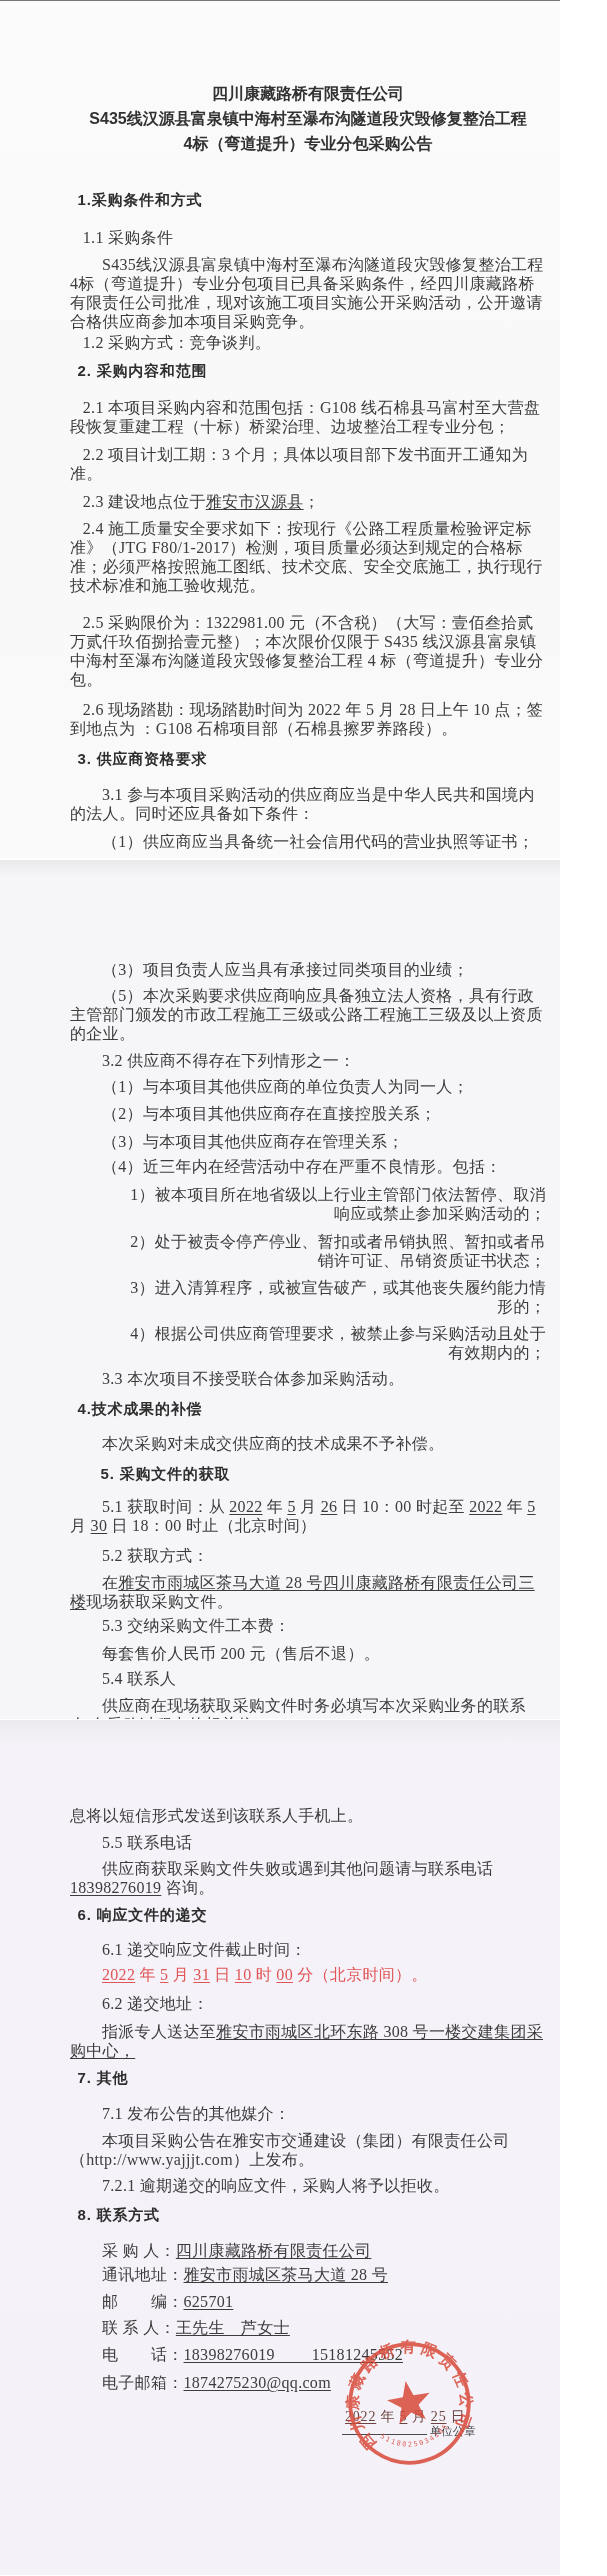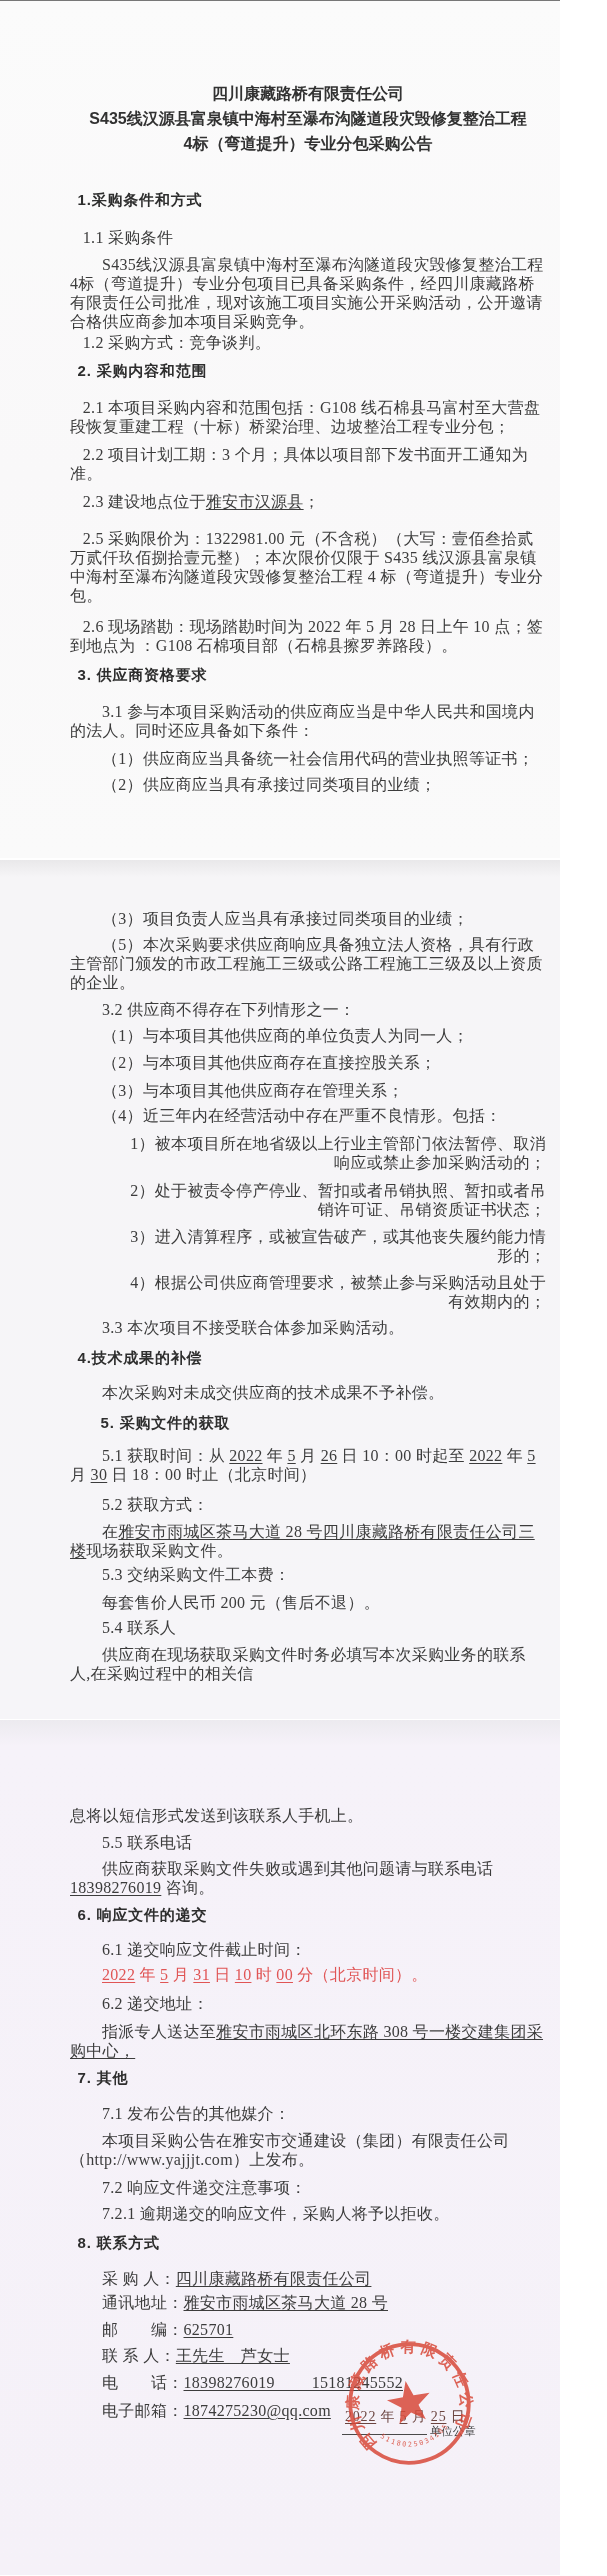--- a/index.html
+++ b/index.html
@@ -51,34 +51,35 @@
 
       <p class="hd" style="margin-top:32px;">1.采购条件和方式</p>
       <p class="b ind1" style="margin-top:16.7px;">1.1 采购条件</p>
       <p class="b ind2" style="margin-top:7.6px;">S435线汉源县富泉镇中海村至瀑布沟隧道段灾毁修复整治工程4标（弯道提升）专业分包项目已具备采购条件，经四川康藏路桥有限责任公司批准，现对该施工项目实施公开采购活动，公开邀请合格供应商参加本项目采购竞争。</p>
       <p class="b ind1" style="margin-top:2.3px;">1.2 采购方式：竞争谈判。</p>
 
       <p class="hd" style="margin-top:6.8px;">2. 采购内容和范围</p>
       <p class="b ind1" style="margin-top:16px;">2.1 本项目采购内容和范围包括：G108 线石棉县马富村至大营盘段恢复重建工程（十标）桥梁治理、边坡整治工程专业分包；</p>
       <p class="b ind1" style="margin-top:9px;">2.2 项目计划工期：3 个月；具体以项目部下发书面开工通知为准。</p>
       <p class="b ind1" style="margin-top:9px;"><span>2.3 建设地点位于</span><span class="u">雅安市汉源县</span><span>；</span></p>
+      <p class="b ind1" style="margin-top:7.6px;">2.4 施工质量安全要求如下：按现行《公路工程质量检验评定标准》（JTG F80/1-2017）检测，项目质量必须达到规定的合格标准；必须严格按照施工图纸、技术交底、安全交底施工，执行现行技术标准和施工验收规范。</p>
       <p class="b ind1" style="margin-top:18px;">2.5 采购限价为：1322981.00 元（不含税）（大写：壹佰叁拾贰万贰仟玖佰捌拾壹元整）；本次限价仅限于 S435 线汉源县富泉镇中海村至瀑布沟隧道段灾毁修复整治工程 4 标（弯道提升）专业分包。</p>
       <p class="b ind1" style="margin-top:11.4px;">2.6 现场踏勘：现场踏勘时间为 2022 年 5 月 28 日上午 10 点；签到地点为 ：G108 石棉项目部（石棉县擦罗养路段）。</p>
 
       <p class="hd" style="margin-top:8.3px;">3.  供应商资格要求</p>
       <p class="b ind2" style="margin-top:15px;">3.1 参与本项目采购活动的供应商应当是中华人民共和国境内的法人。同时还应具备如下条件：</p>
       <p class="b ind2" style="margin-top:9px;">（1）供应商应当具备统一社会信用代码的营业执照等证书；</p>
       <p class="b ind2" style="margin-top:7.6px;">（2）供应商应当具有承接过同类项目的业绩；</p>
     </div>
   </div>
 
   <div class="pgap"></div>
 
   <div class="page page2">
-    <div class="inner" style="padding-top:49px;">
+    <div class="inner" style="padding-top:100px;">
       <p class="b ind2">（3）项目负责人应当具有承接过同类项目的业绩；</p>
       <p class="b ind2" style="margin-top:7.6px;">（5）本次采购要求供应商响应具备独立法人资格，具有行政主管部门颁发的市政工程施工三级或公路工程施工三级及以上资质的企业。</p>
       <p class="b ind2" style="margin-top:8.3px;">3.2  供应商不得存在下列情形之一：</p>
       <p class="b ind2" style="margin-top:6.8px;">（1）与本项目其他供应商的单位负责人为同一人；</p>
       <p class="b ind2" style="margin-top:8.3px;">（2）与本项目其他供应商存在直接控股关系；</p>
       <p class="b ind2" style="margin-top:9px;">（3）与本项目其他供应商存在管理关系；</p>
       <p class="b ind2" style="margin-top:6px;">（4）近三年内在经营活动中存在严重不良情形。包括：</p>
       <p class="b ind3" style="margin-top:9px;">1）被本项目所在地省级以上行业主管部门依法暂停、取消响应或禁止参加采购活动的；</p>
       <p class="b ind3" style="margin-top:9px;">2）处于被责令停产停业、暂扣或者吊销执照、暂扣或者吊销许可证、吊销资质证书状态；</p>
       <p class="b ind3" style="margin-top:7.6px;">3）进入清算程序，或被宣告破产，或其他丧失履约能力情形的；</p>
@@ -109,21 +110,20 @@
 
       <p class="hd" style="margin-top:6px;">6. 响应文件的递交</p>
       <p class="b ind2" style="margin-top:13.7px;">6.1 递交响应文件截止时间：</p>
       <p class="b ind2 red-line" style="margin-top:5.3px;"><span class="u r">2022</span><span class="r"> 年 </span><span class="u r">5</span><span class="r"> 月 </span><span class="u r">31</span><span class="r"> 日 </span><span class="u r">10</span><span class="r"> 时 </span><span class="u r">00</span><span class="r"> 分（北京时间）。</span></p>
       <p class="b ind2" style="margin-top:10px;">6.2 递交地址：</p>
       <p class="b ind2" style="margin-top:9px;"><span>指派专人送达至</span><span class="u">雅安市雨城区北环东路 308 号一楼交建集团采购中心，</span></p>
 
       <p class="hd" style="margin-top:6px;">7. 其他</p>
       <p class="b ind2" style="margin-top:15px;">7.1 发布公告的其他媒介：</p>
       <p class="b ind2" style="margin-top:7.6px;">本项目采购公告在雅安市交通建设（集团）有限责任公司（http://www.yajjjt.com）上发布。</p>
-      <p class="b ind2" style="margin-top:9px;">7.2 响应文件递交注意事项：</p>
       <p class="b ind2" style="margin-top:7.6px;">7.2.1 逾期递交的响应文件，采购人将予以拒收。</p>
 
       <p class="hd" style="margin-top:7.6px;">8. 联系方式</p>
       <p class="b ind2" style="margin-top:14.4px;"><span>采 购 人：</span><span class="u">四川康藏路桥有限责任公司</span></p>
       <p class="b ind2" style="margin-top:5.3px;"><span>通讯地址：</span><span class="u">雅安市雨城区茶马大道 28 号</span></p>
       <p class="b ind2" style="margin-top:7.6px;"><span>邮　　编：</span><span class="u">625701</span></p>
       <p class="b ind2" style="margin-top:7.6px;"><span>联 系 人：</span><span class="u">王先生　芦女士</span></p>
       <p class="b ind2" style="margin-top:7.6px;"><span>电　　话：</span><span class="u">18398276019　　 15181245552</span></p>
       <p class="b ind2" style="margin-top:9px;"><span>电子邮箱：</span><span class="u">1874275230@qq.com</span></p>
     </div>

